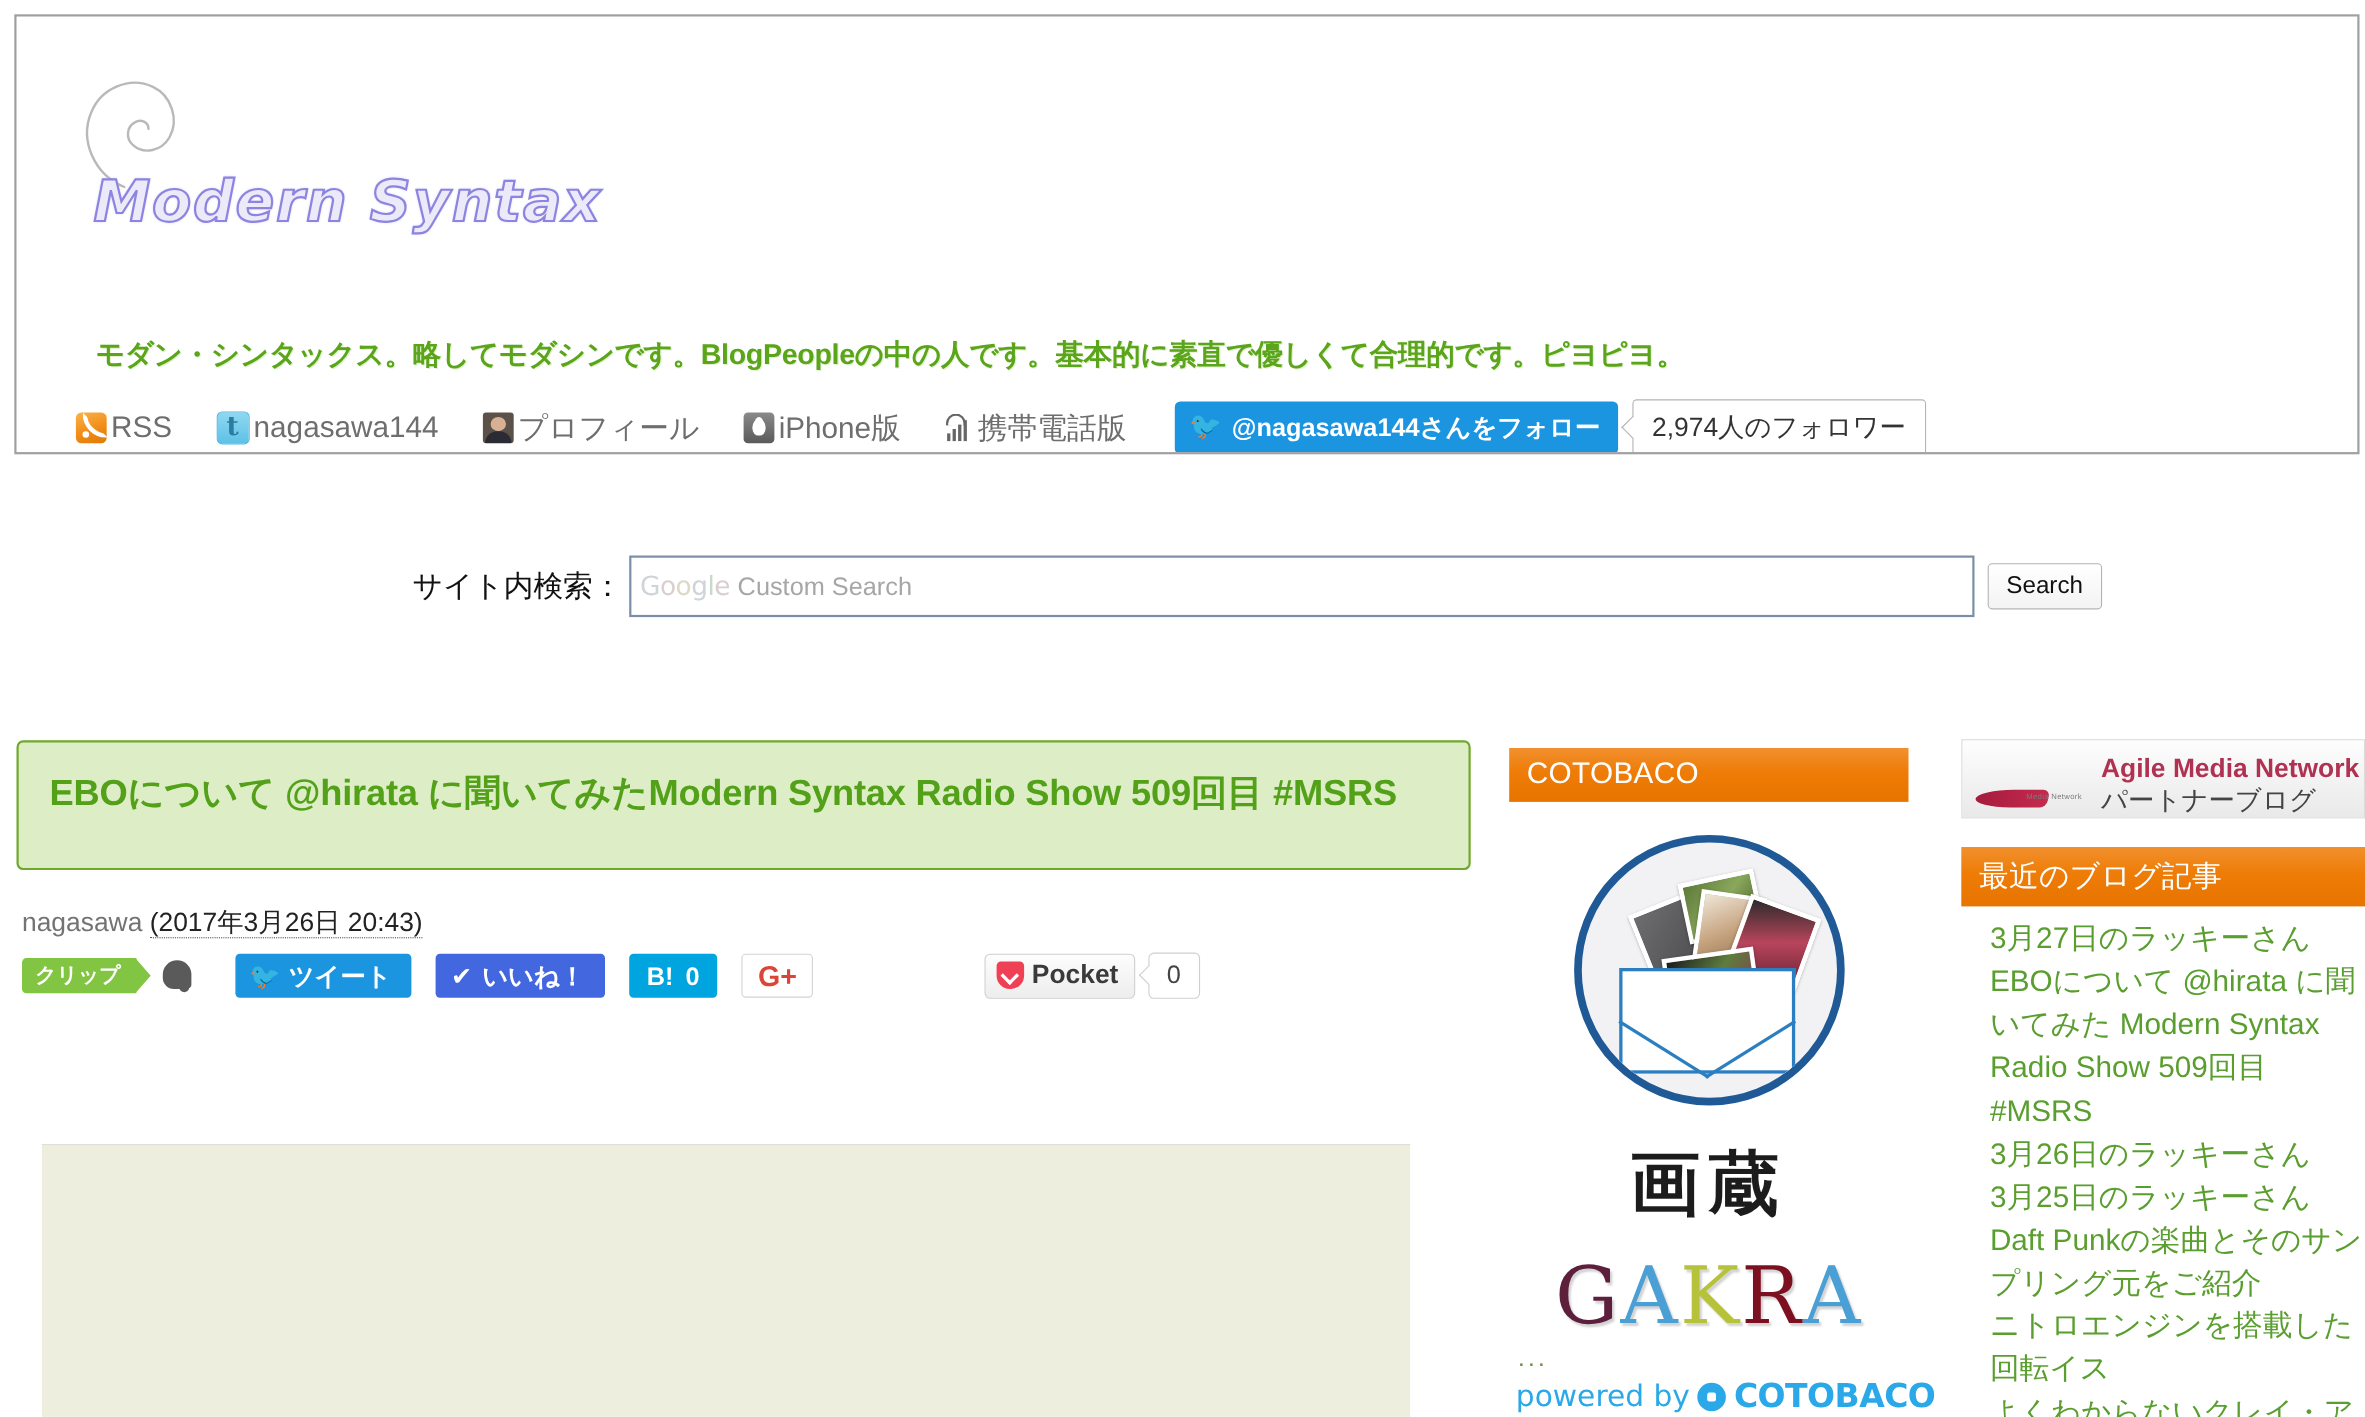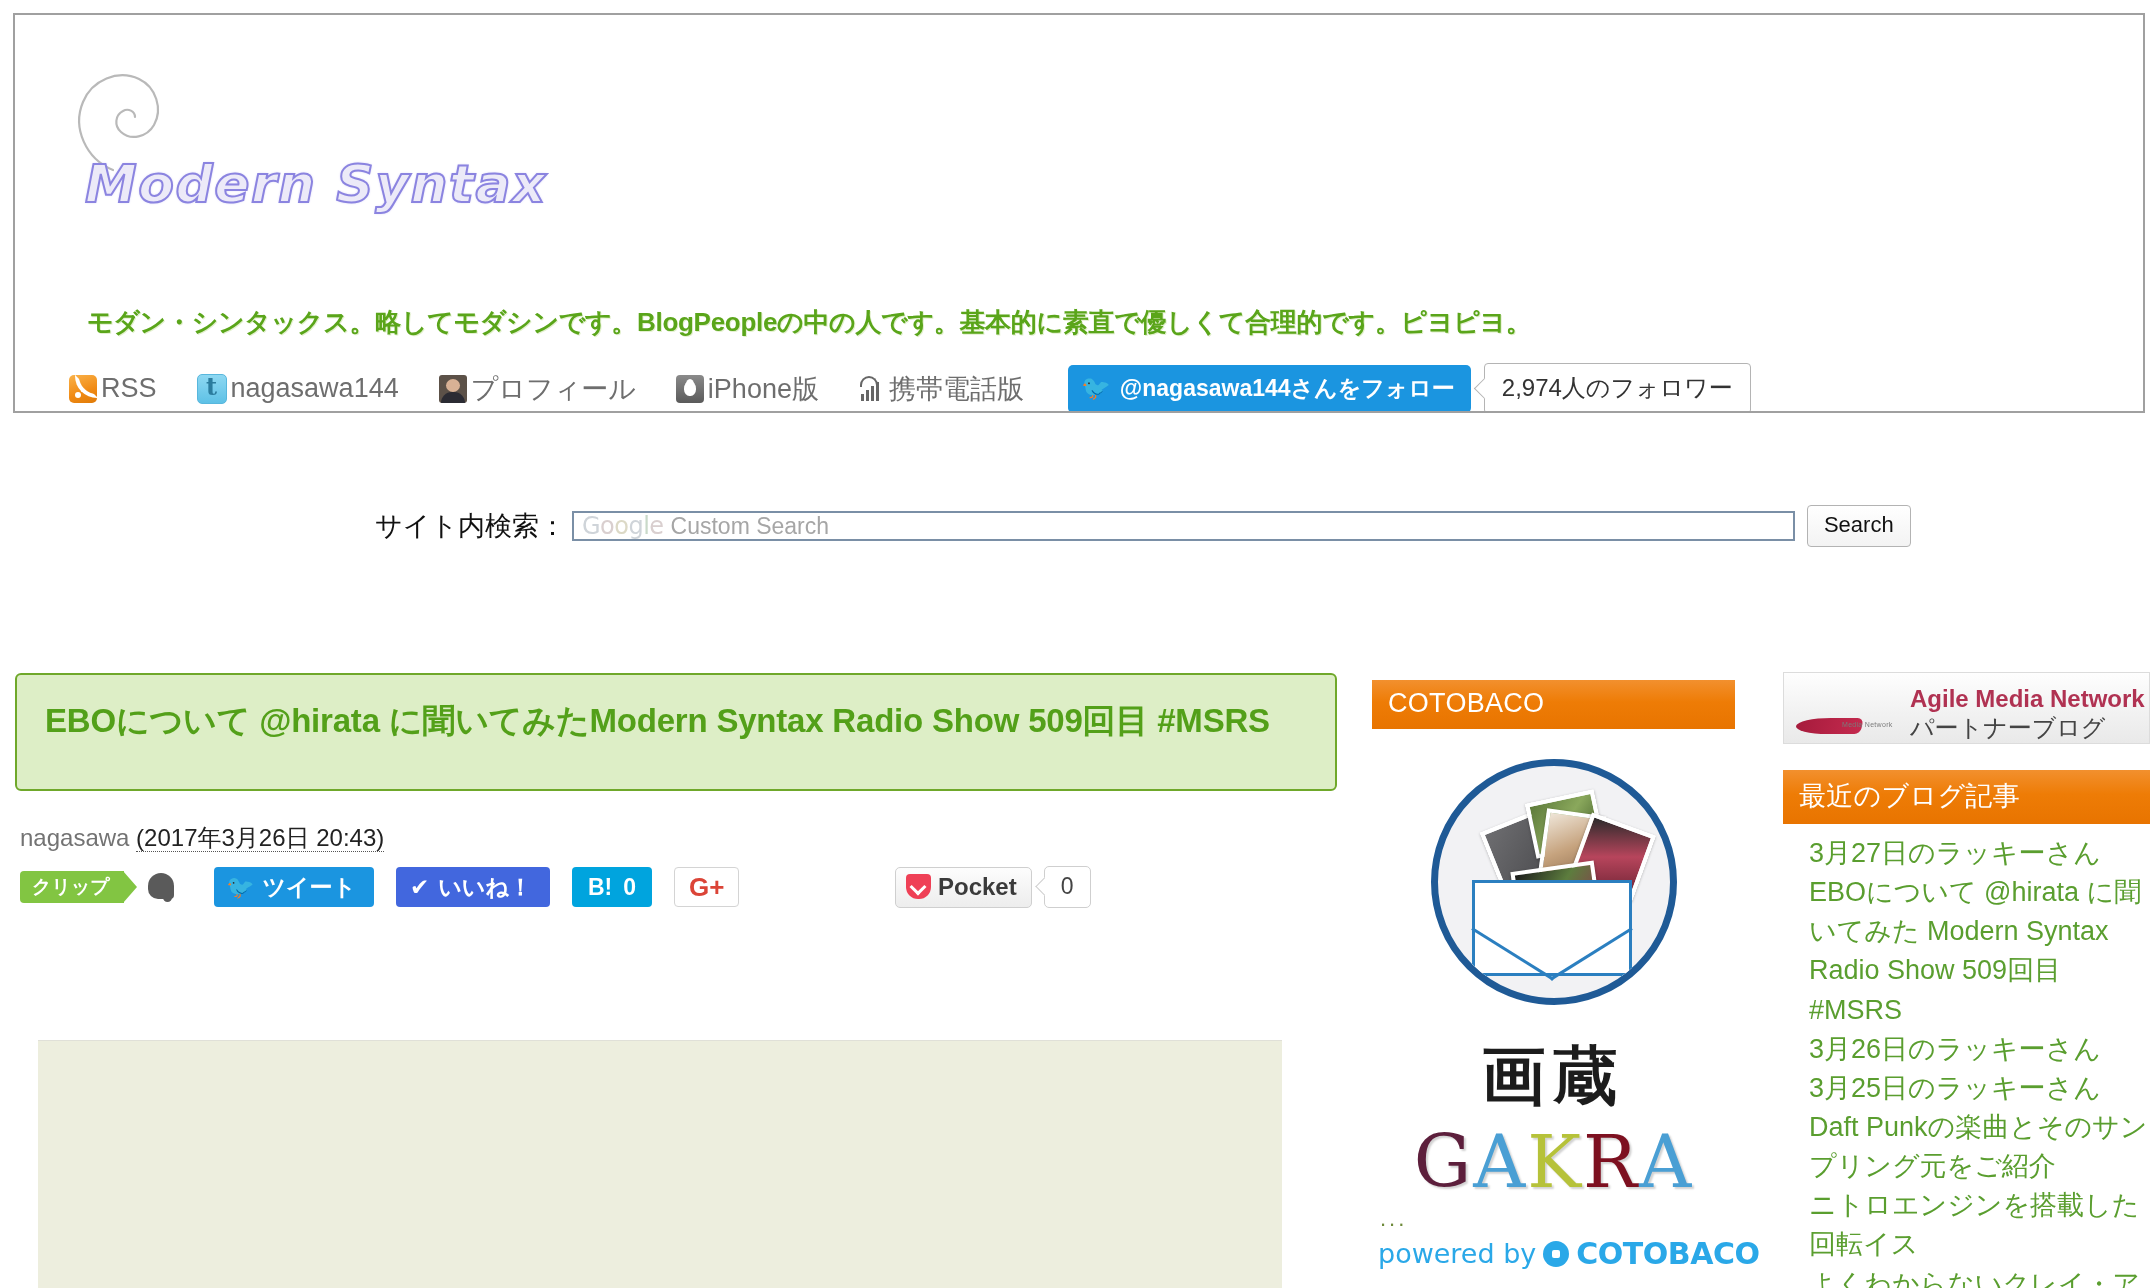--- a/index.html
+++ b/index.html
@@ -222,21 +222,21 @@
     gap: 0;
   }
   #search-label {
     font-size: 27px;
     color: #111;
     margin-right: 6px;
     white-space: nowrap;
   }
   #search-input-wrap {
     width: 1223px;
-    height: 30px;
+    height: 56px;
     border: 2px solid #7a8fa6;
     background: #fff;
     display: flex;
     align-items: center;
     padding-left: 8px;
     box-sizing: border-box;
   }
   #search-placeholder {
     font-size: 23px;
     color: #a6a6a6;
@@ -512,21 +512,21 @@
   #gakra-kanji {
     margin-top: 28px;
     font-family: "DejaVu Sans", sans-serif;
     font-size: 64px;
     font-weight: bold;
     color: #1c1c1c;
     letter-spacing: 8px;
     text-shadow: 2px 2px 0 #fff, -1px -1px 0 #fff;
   }
   #gakra-word {
-    margin-top: 6px;
+    margin-top: 22px;
     font-family: "DejaVu Serif", serif;
     font-size: 72px;
     letter-spacing: 2px;
     line-height: 1;
     text-shadow: 2px 2px 2px rgba(0,0,0,.18);
   }
   #gakra-word .g { color: #5d1f3c; }
   #gakra-word .a1{ color: #4a9fd4; }
   #gakra-word .k { color: #b6c23a; }
   #gakra-word .r { color: #7d1020; }

